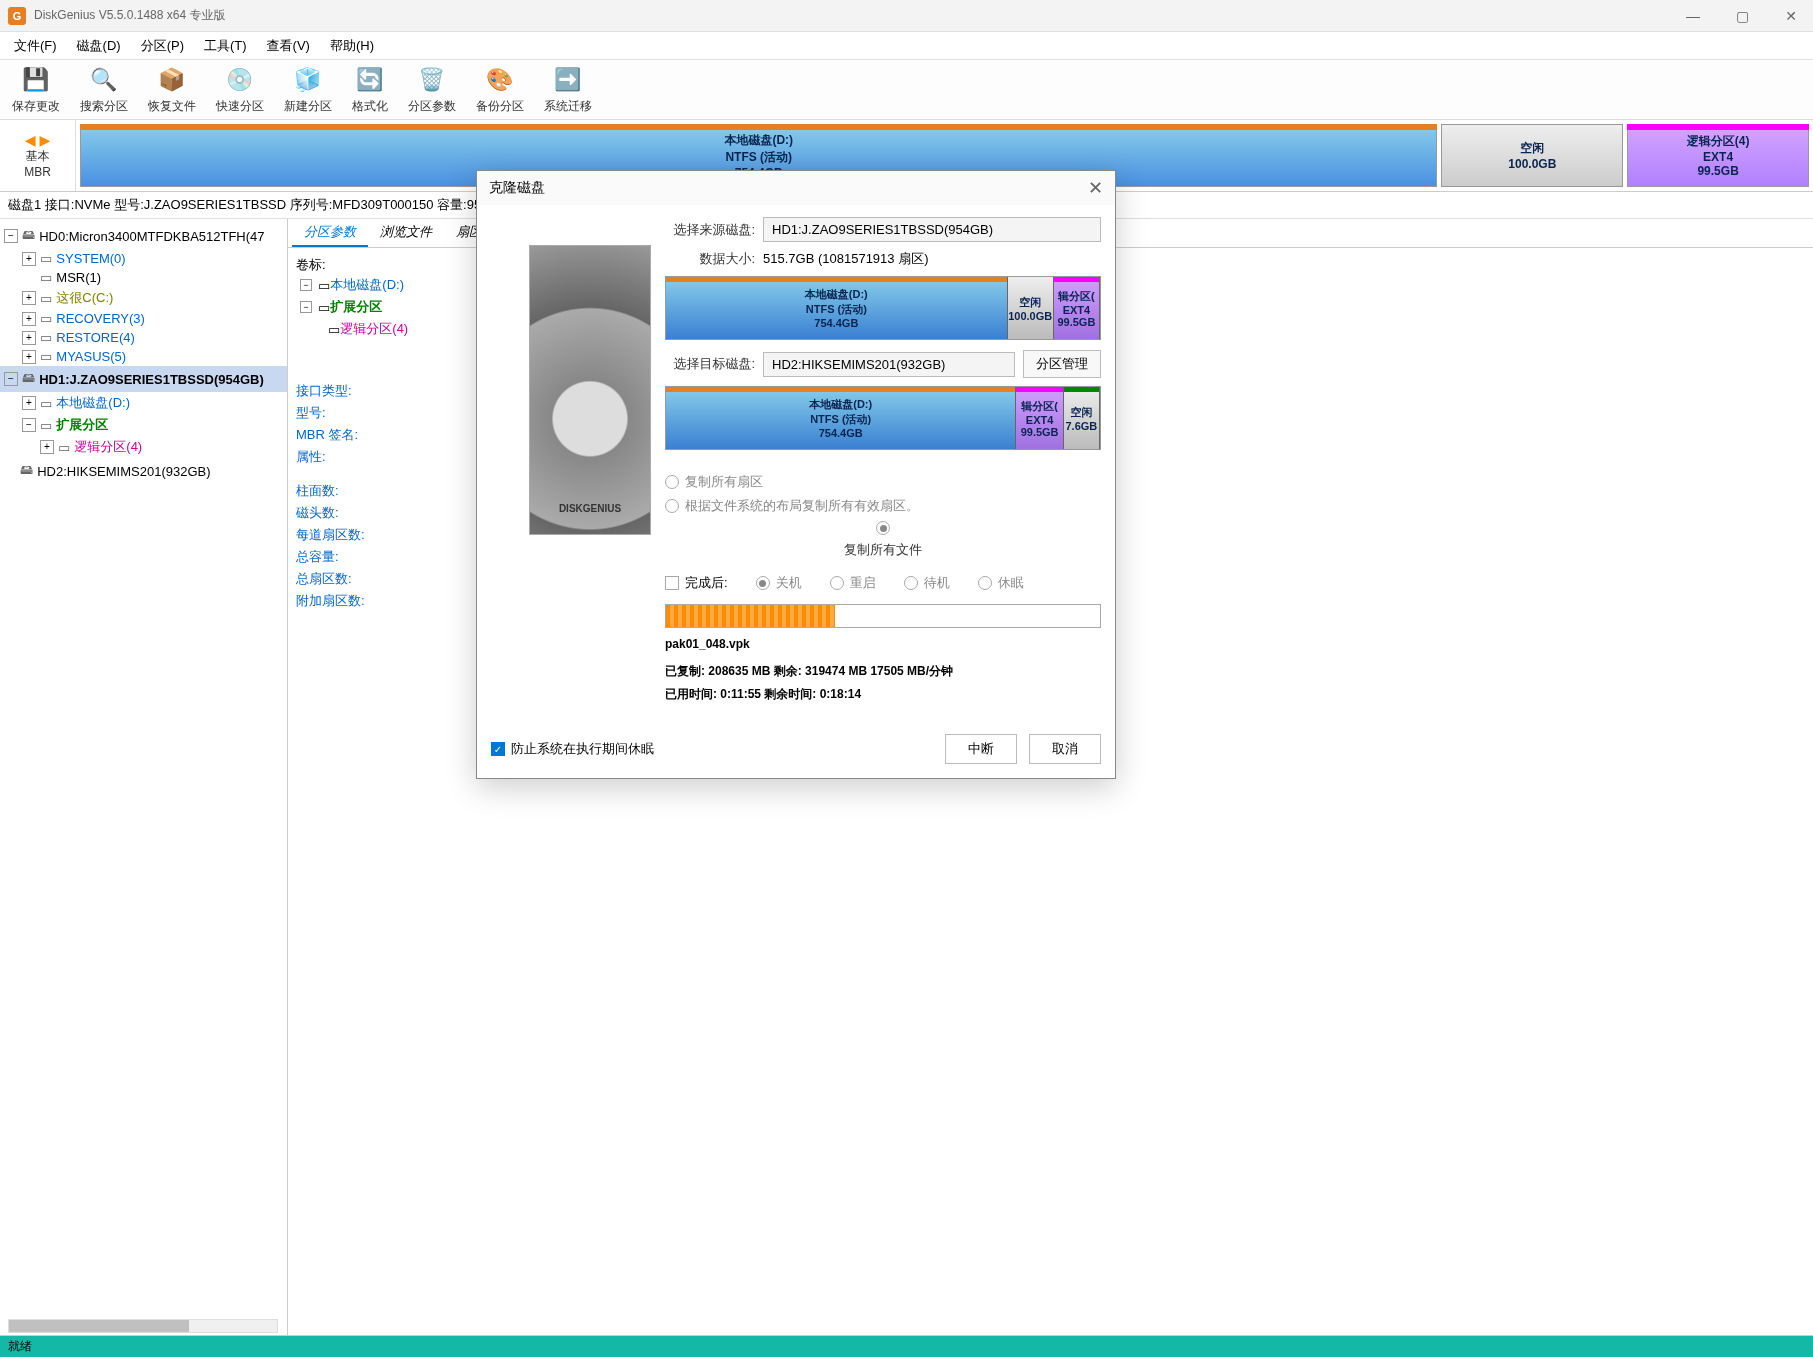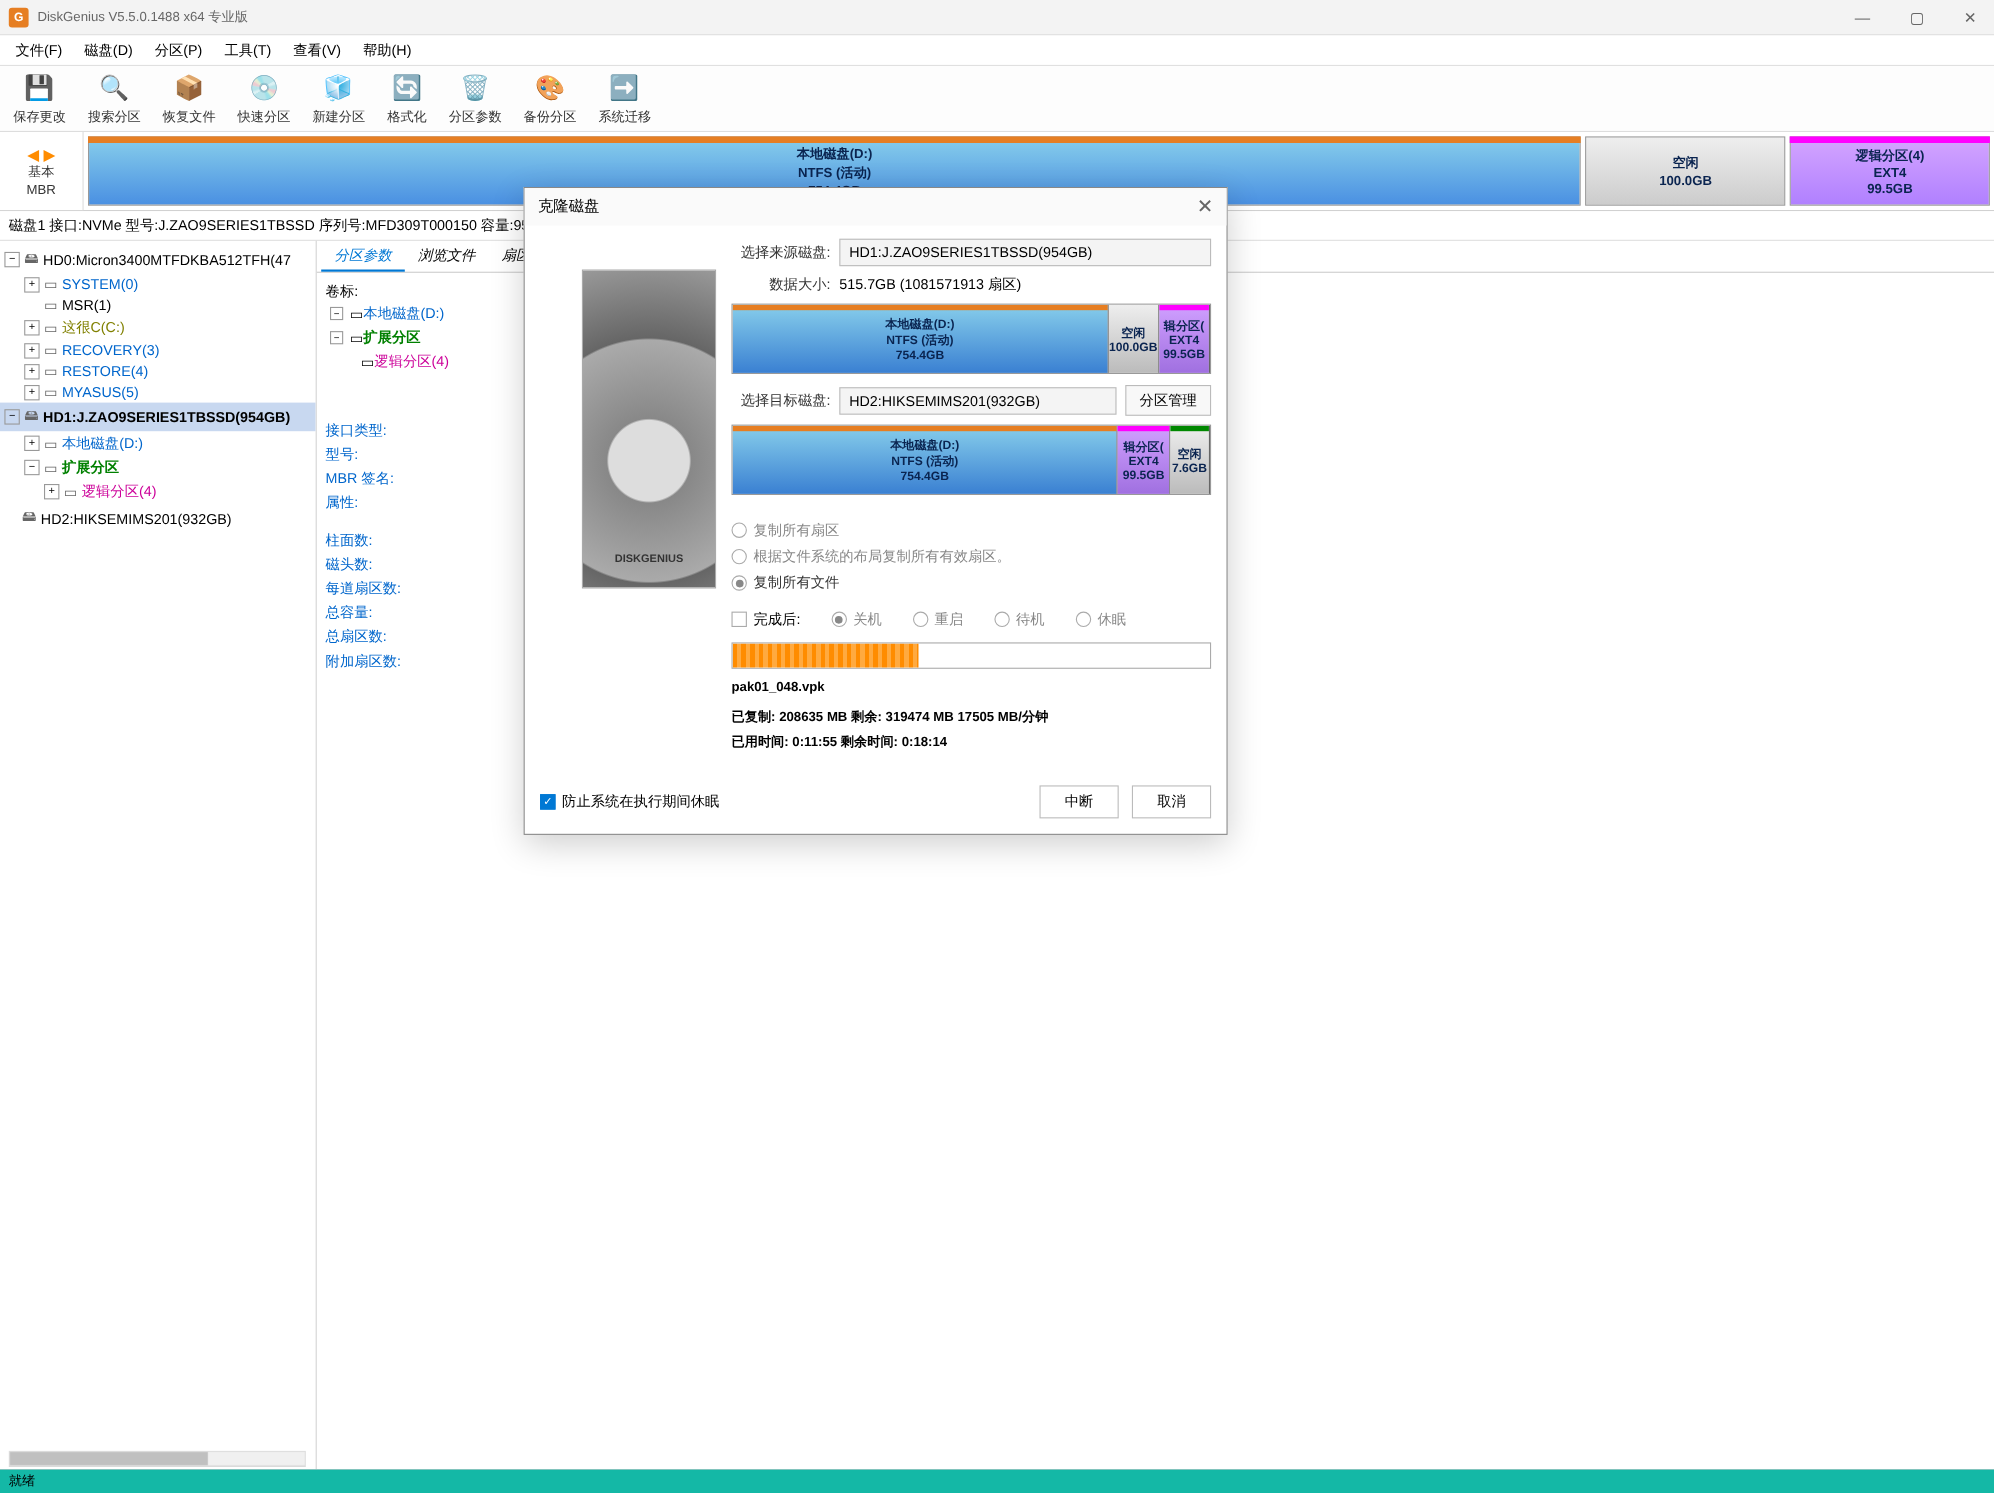--- a/index.html
+++ b/index.html
@@ -78,21 +78,21 @@
 .dlg-parts { display: flex; height: 64px; border: 1px solid #999; margin: 4px 0 10px 0; overflow:hidden; }
 .dlg-parts .p { display:flex;flex-direction:column;align-items:center;justify-content:center;font-size:11px;font-weight:bold;color:#0a2450;border-right:1px solid #666;position:relative; }
 .dlg-parts .p::before { content:"";position:absolute;top:0;left:0;right:0;height:5px; }
 .dlg-parts .p.ntfs { background: linear-gradient(#87ceeb,#3a80d2); }
 .dlg-parts .p.ntfs::before { background:#e67e22; }
 .dlg-parts .p.free { background: linear-gradient(#eee,#bbb); }
 .dlg-parts .p.ext4 { background: linear-gradient(#d0a0ff,#a070e0); }
 .dlg-parts .p.ext4::before { background:#ff00ff; }
 .dlg-parts .p.grn::before { background:#008800; }
 .radio-row { display: flex; align-items: center; gap: 6px; padding: 3px 0; color: #888; font-size:13px; }
-.radio-row.enabled { color: #333; }
+.radio-row.enabled { color: #333; flex-direction: column; }
 .radio-dot { width:14px;height:14px;border:1px solid #aaa;border-radius:50%;display:inline-flex;align-items:center;justify-content:center; }
 .radio-dot.checked::after { content:"";width:7px;height:7px;background:#888;border-radius:50%; }
 .check-row { display:flex;align-items:center;gap:6px;padding:4px 0;font-size:13px; }
 .check-box { width:14px;height:14px;border:1px solid #aaa;display:inline-flex;align-items:center;justify-content:center;font-size:10px;background:#fff; }
 .check-box.checked { background:#0078d4;color:#fff;border-color:#0078d4; }
 .post-action-row { display:flex;align-items:center;gap:28px;margin:8px 0; }
 .progress-bar { height:24px;border:1px solid #aaa;background:#fff;margin:6px 0;position:relative;overflow:hidden; }
 .progress-fill { height:100%;background:repeating-linear-gradient(90deg,#ff8c00 0,#ff8c00 4px,#ffaa40 4px,#ffaa40 8px); }
 .status-line { font-size:12px;padding:3px 0;font-weight:bold; }
 .dialog-footer { display:flex;align-items:center;justify-content:space-between;padding:14px; }

